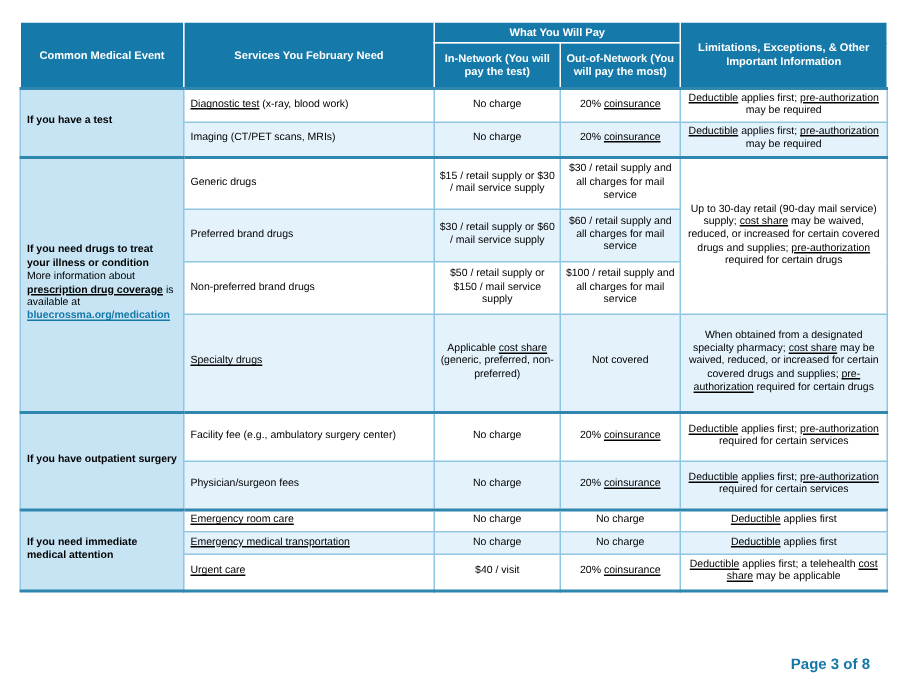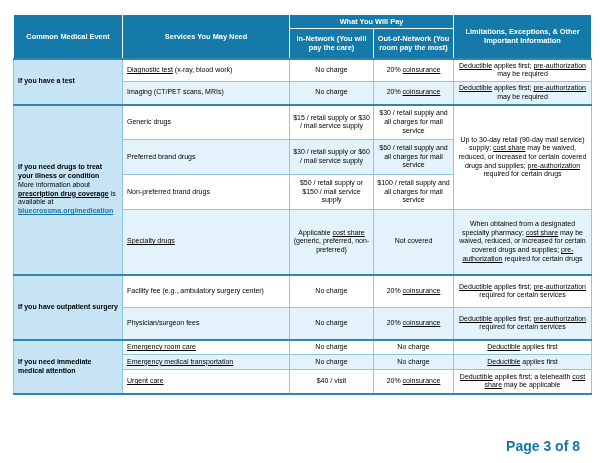--- a/index.html
+++ b/index.html
@@ -52,45 +52,45 @@
   .u { text-decoration:underline; }
   .b { font-weight:bold; }
   .link { color:var(--link,#1577A8); text-decoration:underline; font-weight:bold; }
 
   tr.h23{height:23px} tr.h35{height:35px} tr.h65{height:65px}
   tr.h33{height:33px} tr.h32{height:32px} tr.h15{height:15px} tr.h24{height:24px}
 
   .page-num {
     position:absolute; right:20px; top:438px;
     color:var(--page-number,#1577A8);
-    font-weight:bold; font-size:14px;
+    font-weight:bold; font-size:10px;
   }
 </style>
 </head>
 <body>
 
 <div class="page">
   <table class="sbc">
     <colgroup>
       <col class="c1">
         <col class="c2">
         <col class="c3">
         <col class="c4">
         <col class="c5">
     </colgroup>
     <thead>
       <tr class="hrow1">
         <th rowspan="2">Common Medical Event</th>
-        <th rowspan="2">Services You May Need</th>
+        <th rowspan="2">Services You February Need</th>
         <th colspan="2">What You Will Pay</th>
         <th rowspan="2">Limitations, Exceptions, &amp; Other Important Information</th>
       </tr>
       <tr class="hrow2">
-        <th>In-Network (You will pay the care)</th>
-        <th>Out-of-Network (You room pay the most)</th>
+        <th>In-Network (You will pay the test)</th>
+        <th>Out-of-Network (You will pay the most)</th>
       </tr>
     </thead>
     <tbody>
 
       <tr class="sec h23">
         <td class="event" rowspan="2"><span class="b">If you have a test</span></td>
         <td class="svc bg-w"><span class="u">Diagnostic test</span><span> (x-ray, blood work)</span></td>
         <td class="val bg-w"><span>No charge</span></td>
         <td class="val bg-w"><span>20% </span><span class="u">coinsurance</span></td>
         <td class="val bg-w"><span class="u">Deductible</span><span> applies first; </span><span class="u">pre-authorization</span><span> may be required</span></td>

